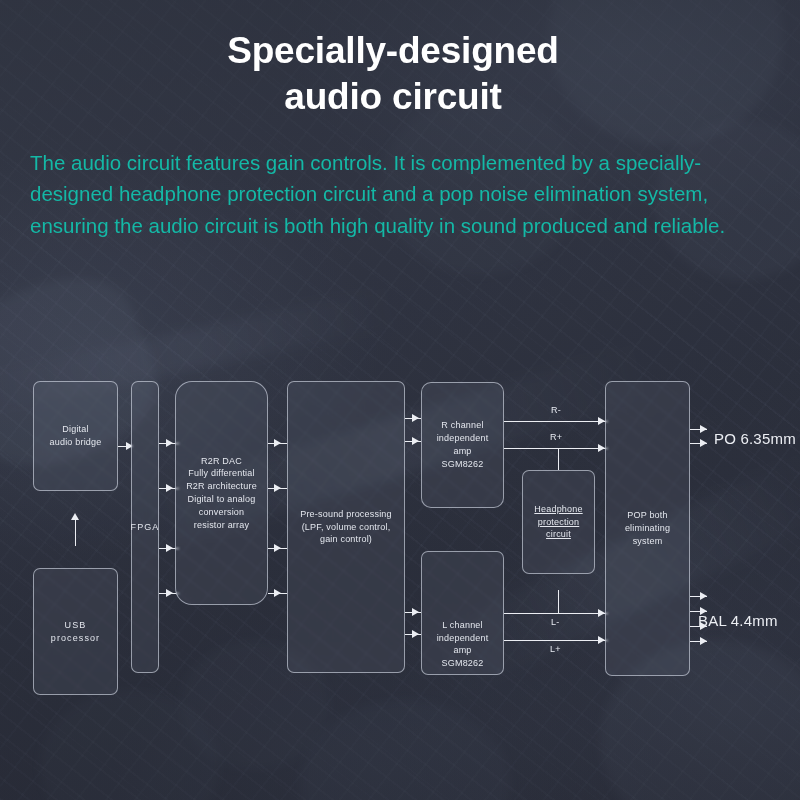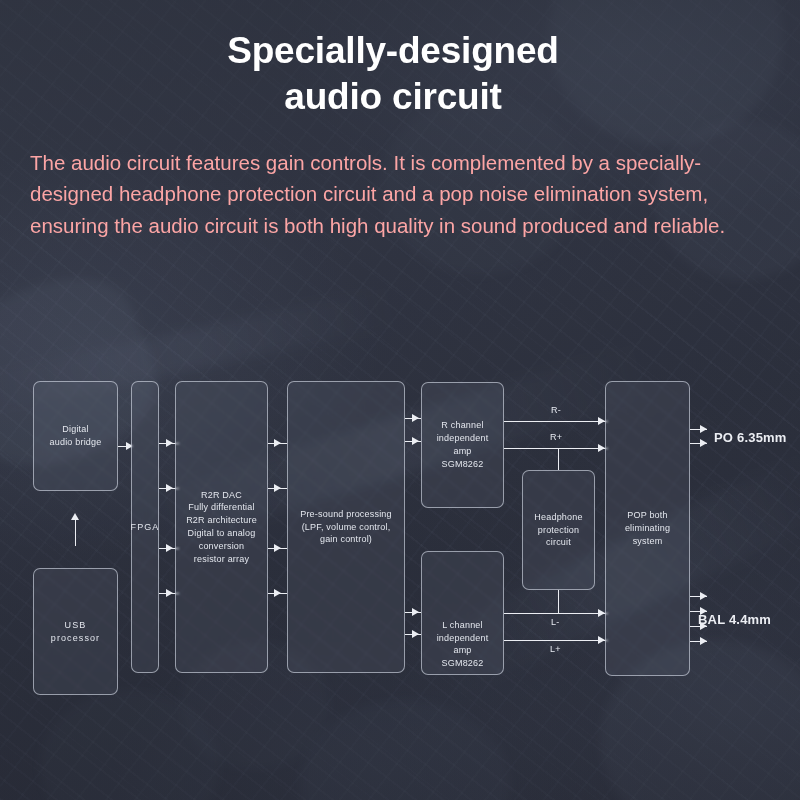--- a/index.html
+++ b/index.html
@@ -93,21 +93,21 @@
     color: #ffffff;
     font-size: 37px;
     font-weight: bold;
     line-height: 1.25;
     text-align: center;
     letter-spacing: -0.2px;
   }
 
   .subtitle {
     margin-top: 26px;
-    color: #fca5a5;
+    color: #14b8a6;
     font-size: 20.5px;
     line-height: 1.56;
     text-align: left;
     font-weight: normal;
   }
 
   
   .diagram {
     position: absolute;
     left: 0; top: 0;
@@ -164,24 +164,23 @@
     position: absolute;
     color: #e6e9f0;
     font-size: 9px;
     letter-spacing: .2px;
     white-space: nowrap;
   }
 
   .io-label {
     position: absolute;
     color: #eceef3;
-    font-size: 13px;
+    font-size: 15px;
     white-space: nowrap;
     letter-spacing: .2px;
-    font-weight: bold;
   }
 </style>
 </head>
 <body>
 
 <div id="page">
 
   <div class="bg-layer bg-base"></div>
   <div class="bg-layer">
     <div class="cap cap-a r"></div>
@@ -233,21 +232,21 @@
 
     <div class="wire wire-h" style="left:159px; top:443px; width:20px;"></div>
     <div class="arrow" style="left:166px; top:439px;"></div>
     <div class="wire wire-h" style="left:159px; top:488px; width:20px;"></div>
     <div class="arrow" style="left:166px; top:484px;"></div>
     <div class="wire wire-h" style="left:159px; top:548px; width:20px;"></div>
     <div class="arrow" style="left:166px; top:544px;"></div>
     <div class="wire wire-h" style="left:159px; top:593px; width:20px;"></div>
     <div class="arrow" style="left:166px; top:589px;"></div>
 
-    <div class="node" style="left:175px; top:381px; width:93px; height:292px;">
+    <div class="node" style="left:175px; top:381px; width:93px; height:224px;border-radius:17px;">
       <span>
         <span class="node-label">R2R DAC</span>
         <span class="node-label">Fully differential</span>
         <span class="node-label">R2R architecture</span>
         <span class="node-label">Digital to analog</span>
         <span class="node-label">conversion</span>
         <span class="node-label">resistor array</span>
       </span>
     </div>
 
@@ -271,21 +270,21 @@
     <div class="wire wire-h" style="left:405px; top:418px; width:16px;"></div>
     <div class="arrow" style="left:412px; top:414px;"></div>
     <div class="wire wire-h" style="left:405px; top:441px; width:16px;"></div>
     <div class="arrow" style="left:412px; top:437px;"></div>
 
     <div class="wire wire-h" style="left:405px; top:612px; width:16px;"></div>
     <div class="arrow" style="left:412px; top:608px;"></div>
     <div class="wire wire-h" style="left:405px; top:634px; width:16px;"></div>
     <div class="arrow" style="left:412px; top:630px;"></div>
 
-    <div class="node" style="left:421px; top:382px; width:83px; height:126px;">
+    <div class="node" style="left:421px; top:382px; width:83px; height:126px;border-radius:10px;">
       <span>
         <span class="node-label">R channel</span>
         <span class="node-label">independent amp</span>
         <span class="node-label">SGM8262</span>
       </span>
     </div>
 
     <div class="node" style="left:421px; top:551px; width:83px; height:124px;align-items:flex-end;">
       <span>
         <span class="node-label">L channel</span>
@@ -297,21 +296,21 @@
     <div class="wire wire-h" style="left:504px; top:421px; width:104px;"></div>
     <div class="arrow" style="left:598px; top:417px;"></div>
     <div class="wire-label" style="left:551px; top:405px;">R-</div>
 
     <div class="wire wire-h" style="left:504px; top:448px; width:104px;"></div>
     <div class="arrow" style="left:598px; top:444px;"></div>
     <div class="wire-label" style="left:550px; top:432px;">R+</div>
 
     <div class="wire wire-v" style="left:558px; top:448px; height:22px;"></div>
 
-    <div class="node" style="left:522px; top:470px; width:73px; height:120px;">
+    <div class="node" style="left:522px; top:470px; width:73px; height:104px;text-decoration:underline;">
       <span>
         <span class="node-label">Headphone</span>
         <span class="node-label">protection circuit</span>
       </span>
     </div>
 
     <div class="wire wire-v" style="left:558px; top:590px; height:23px;"></div>
 
     <div class="wire wire-h" style="left:504px; top:613px; width:104px;"></div>
     <div class="arrow" style="left:598px; top:609px;"></div>

